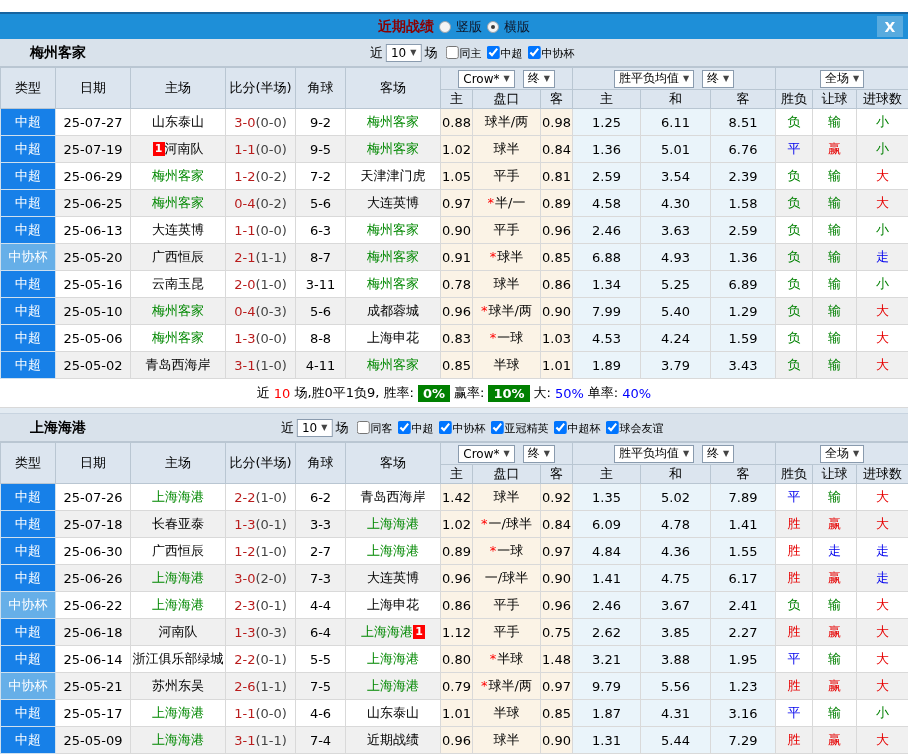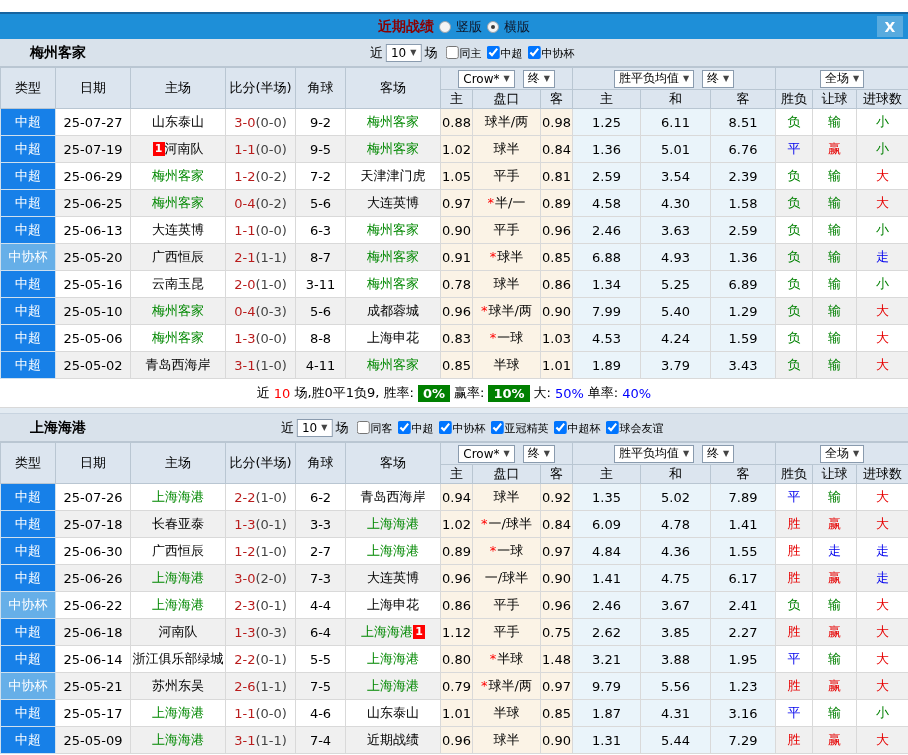--- a/index.html
+++ b/index.html
@@ -448,21 +448,21 @@
       </tr>
     </thead>
     <tbody>
         <tr class="odd">
           <td class="league csl">中超</td>
           <td class="alt">25-07-26</td>
           <td class="alt"><span class="team-green">上海海港</span></td>
           <td class="alt"><span class="score-main">2-2</span><span class="score-half">(1-0)</span></td>
           <td class="alt">6-2</td>
           <td class="alt"><span>青岛西海岸</span></td>
-          <td class="cream">0.94</td>
+          <td class="cream">1.42</td>
           <td class="cream">球半</td>
           <td class="cream">0.92</td>
           <td class="pale">1.35</td>
           <td class="pale">5.02</td>
           <td class="pale">7.89</td>
           <td class="alt res-b">平</td>
           <td class="alt res-g">输</td>
           <td class="alt res-r">大</td>
         </tr>
         <tr class="even">

